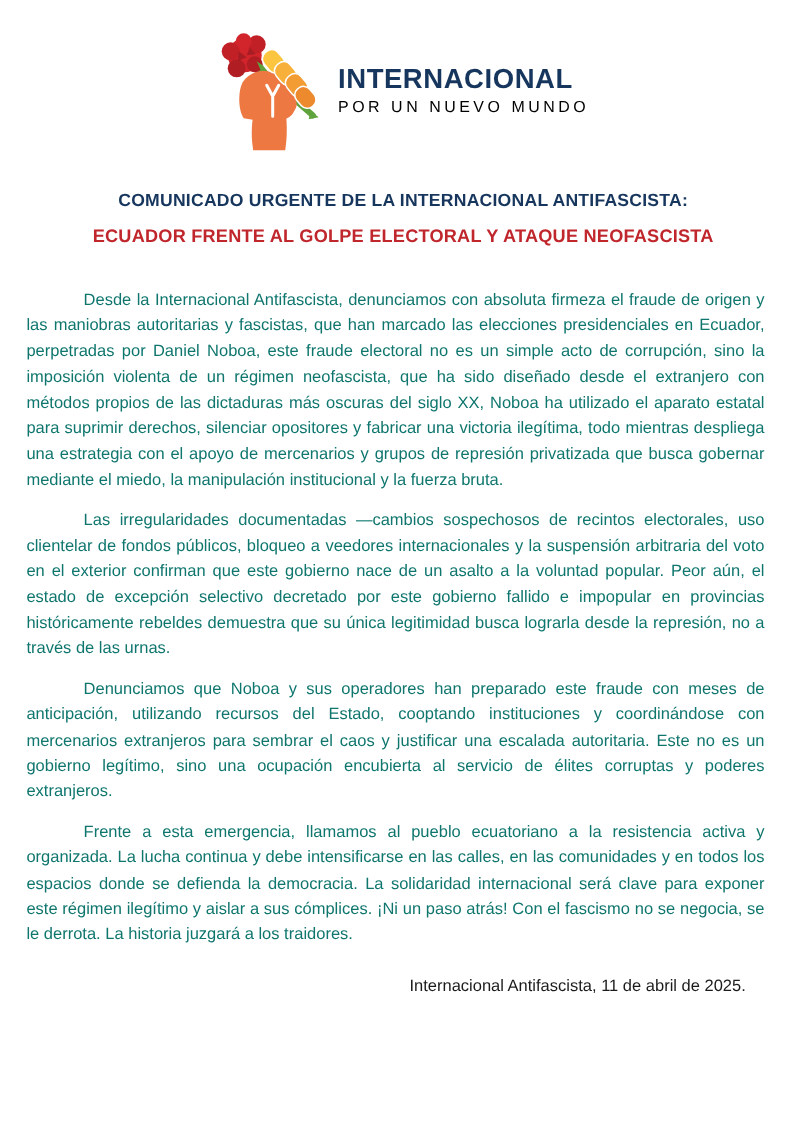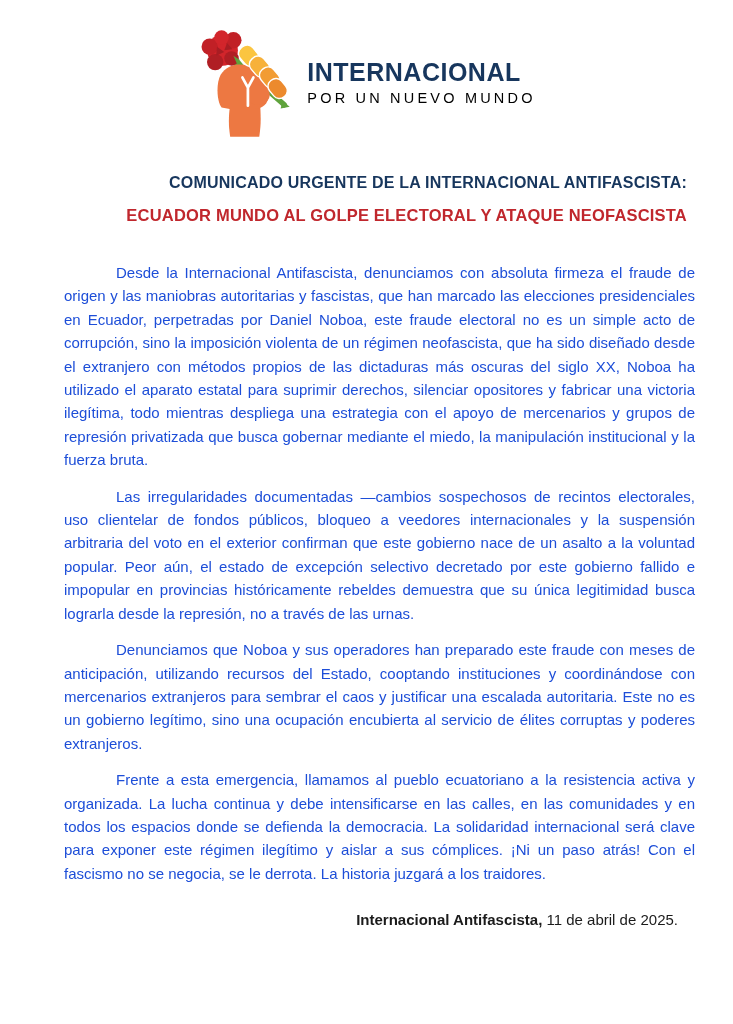--- a/index.html
+++ b/index.html
@@ -19,42 +19,42 @@
     font-size:25px;font-weight:800;color:#17365D;letter-spacing:.5px;
   }
   .logo-line2{
     font-size:28px;font-weight:800;color:#D5282E;letter-spacing:.5px;margin-top:3px;
   }
   .logo-line3{
     font-size:14.5px;font-weight:500;color:#000000;letter-spacing:3.2px;margin-top:6px;
   }
   
   .headline{
-    text-align:right;font-weight:bold;margin:0 46px;
+    text-align:center;font-weight:bold;margin:0 46px;
   }
   .headline-primary{
     margin-top:34px;font-size:16px;color:#17365D;letter-spacing:.2px;
   }
   .headline-secondary{
     margin-top:14px;font-size:16.5px;color:#C0272D;letter-spacing:.2px;
   }
   
   .doc-body{
-    margin:36px 38px 0 64px;
-    font-size:15px;line-height:23.4px;color:#1d4ed8;
+    margin:36px 38px 0 24px;
+    font-size:15px;line-height:23.4px;color:#0f766e;
     text-align:justify;
   }
   .doc-body p{
     margin:0 0 13px 0;text-indent:52px;
   }
   
   .signature{
     margin:26px 55px 0 40px;text-align:right;font-size:15px;color:#1b1b1b;
   }
-  .sig-name{font-weight:bold;}
+  .sig-name{font-weight:normal;}
 </style>
 </head>
 <body>
 
 <div class="page">
 
   <header class="logo-row">
     <svg class="logo-mark" viewBox="0 0 110 120" aria-hidden="true">
 
       <path d="M33 29 L96 84" stroke="#5FA33C" stroke-width="6" stroke-linecap="round" fill="none"></path>
@@ -88,21 +88,21 @@
       <path d="M56 85 V65 M56 65 L50 54 M56 65 L62 54" stroke="#ffffff" stroke-width="3" fill="none" stroke-linecap="round"></path>
     </svg>
 
     <div class="logo-text">
       <span class="logo-line1">INTERNACIONAL</span>
       <span class="logo-line3">POR UN NUEVO MUNDO</span>
     </div>
   </header>
 
   <h1 class="headline headline-primary">COMUNICADO URGENTE DE LA INTERNACIONAL ANTIFASCISTA:</h1>
-  <h2 class="headline headline-secondary">ECUADOR MUNDO AL GOLPE ELECTORAL Y ATAQUE NEOFASCISTA</h2>
+  <h2 class="headline headline-secondary">ECUADOR FRENTE AL GOLPE ELECTORAL Y ATAQUE NEOFASCISTA</h2>
 
   <main class="doc-body">
     <p>Desde la Internacional Antifascista, denunciamos con absoluta firmeza el fraude de origen y las maniobras autoritarias y fascistas, que han marcado las elecciones presidenciales en Ecuador, perpetradas por Daniel Noboa, este fraude electoral no es un simple acto de corrupción, sino la imposición violenta de un régimen neofascista, que ha sido diseñado desde el extranjero con métodos propios de las dictaduras más oscuras del siglo XX, Noboa ha utilizado el aparato estatal para suprimir derechos, silenciar opositores y fabricar una victoria ilegítima, todo mientras despliega una estrategia con el apoyo de mercenarios y grupos de represión privatizada que busca gobernar mediante el miedo, la manipulación institucional y la fuerza bruta.</p>
     <p>Las irregularidades documentadas —cambios sospechosos de recintos electorales, uso clientelar de fondos públicos, bloqueo a veedores internacionales y la suspensión arbitraria del voto en el exterior confirman que este gobierno nace de un asalto a la voluntad popular. Peor aún, el estado de excepción selectivo decretado por este gobierno fallido e impopular en provincias históricamente rebeldes demuestra que su única legitimidad busca lograrla desde la represión, no a través de las urnas.</p>
     <p>Denunciamos que Noboa y sus operadores han preparado este fraude con meses de anticipación, utilizando recursos del Estado, cooptando instituciones y coordinándose con mercenarios extranjeros para sembrar el caos y justificar una escalada autoritaria. Este no es un gobierno legítimo, sino una ocupación encubierta al servicio de élites corruptas y poderes extranjeros.</p>
     <p>Frente a esta emergencia, llamamos al pueblo ecuatoriano a la resistencia activa y organizada. La lucha continua y debe intensificarse en las calles, en las comunidades y en todos los espacios donde se defienda la democracia. La solidaridad internacional será clave para exponer este régimen ilegítimo y aislar a sus cómplices. ¡Ni un paso atrás! Con el fascismo no se negocia, se le derrota. La historia juzgará a los traidores.</p>
   </main>
 
   <div class="signature">
     <span class="sig-name">Internacional Antifascista,</span><span class="sig-date"> 11 de abril de 2025.</span>

